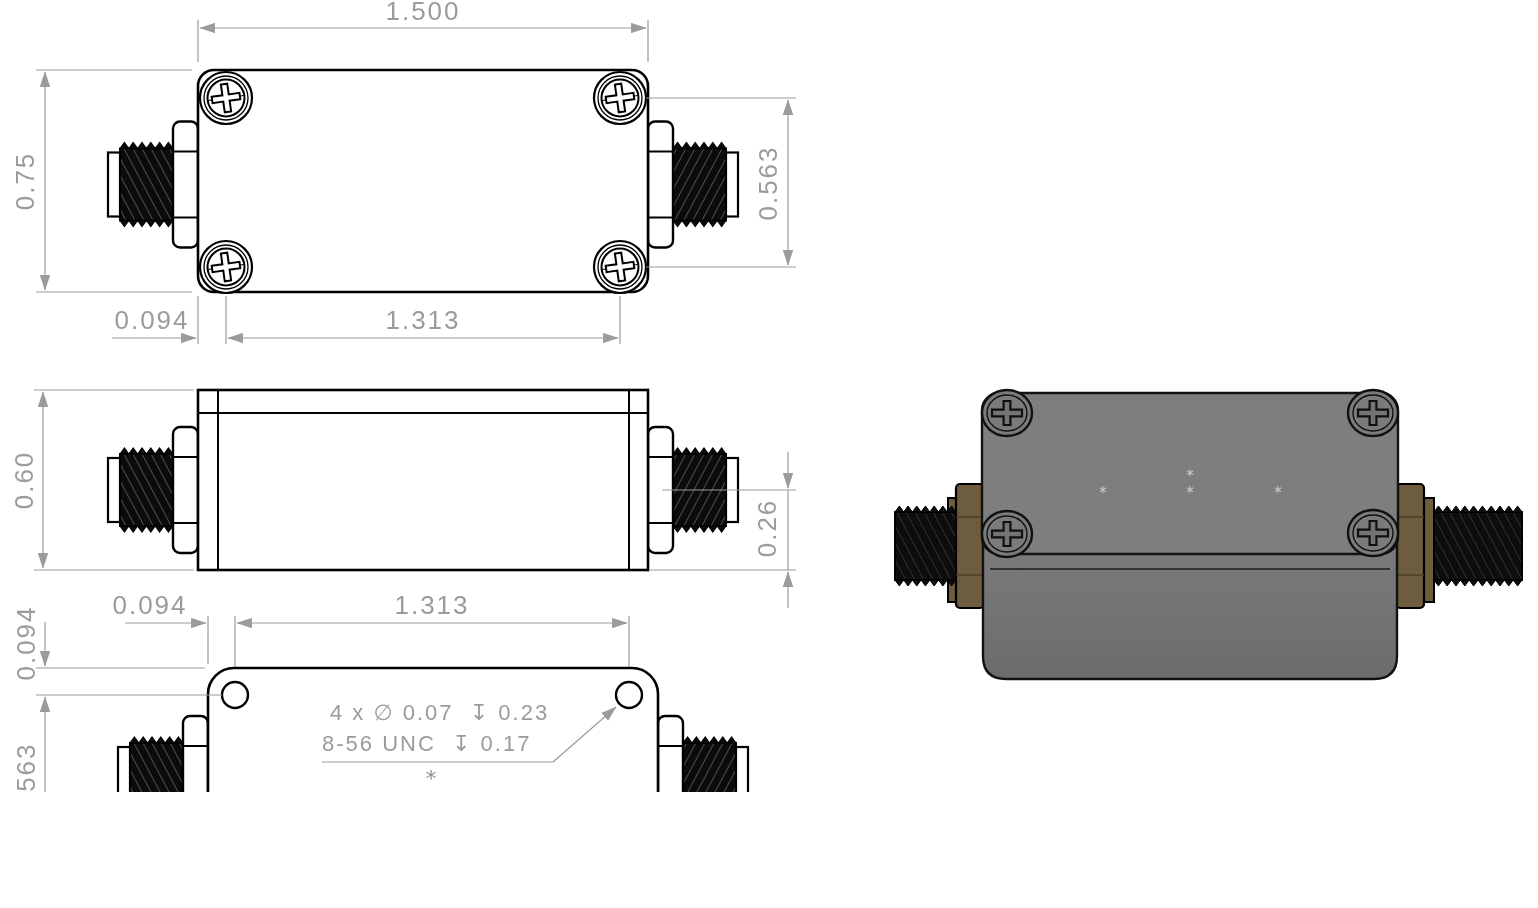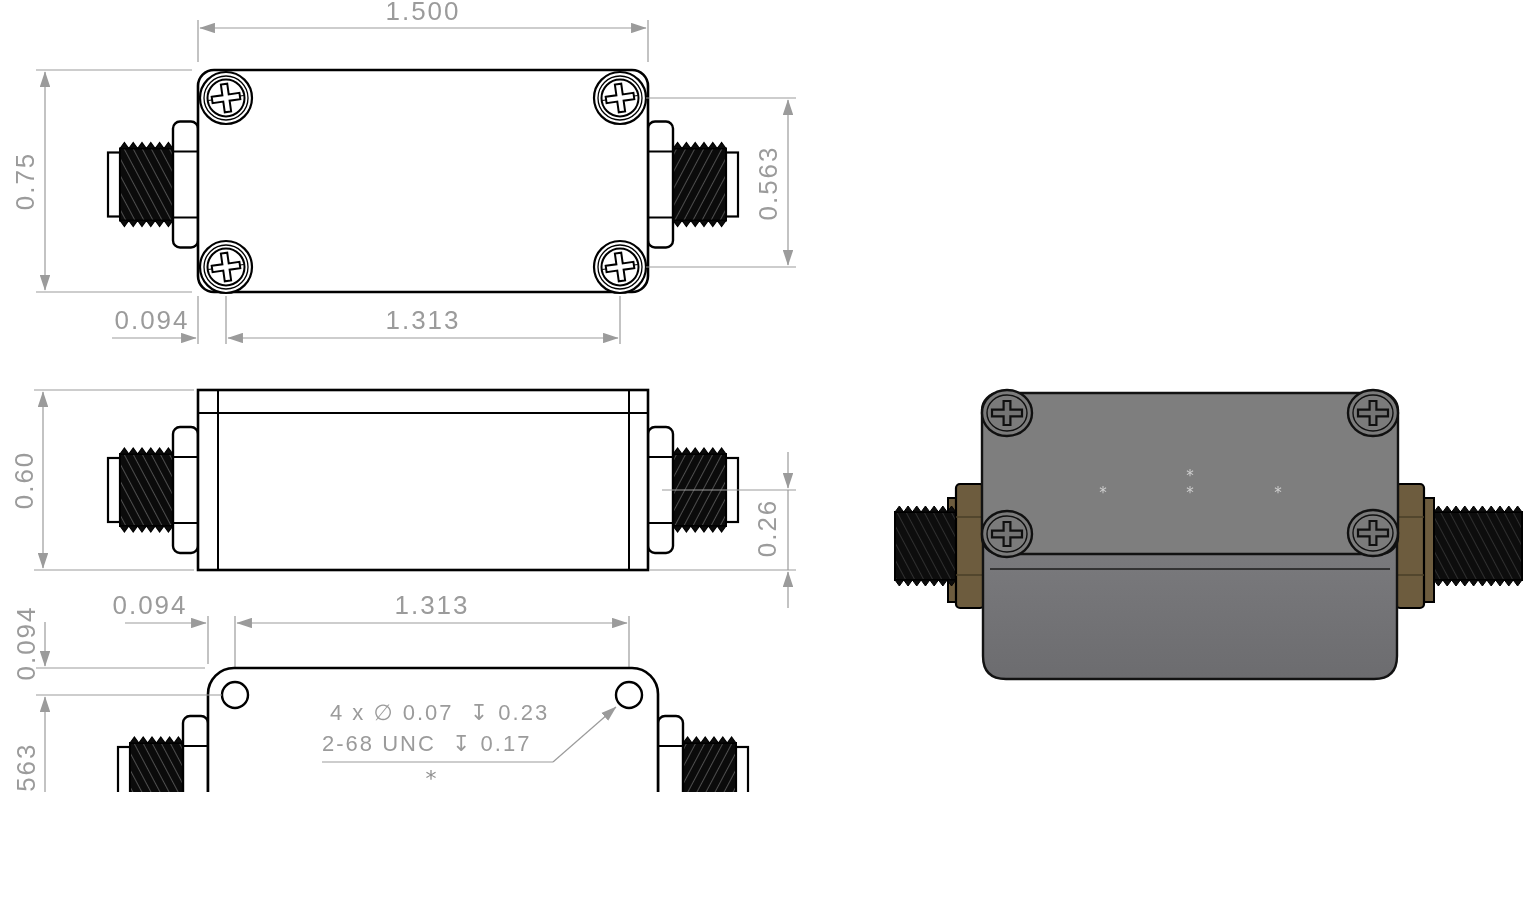--- a/index.html
+++ b/index.html
@@ -198,21 +198,21 @@
 
 <span class="dim vert" style="left:24px;top:480px">0.60</span>
 <span class="dim vert" style="left:767px;top:528px">0.26</span>
 
 <span class="dim" style="left:150px;top:618px">0.094</span>
 <span class="dim" style="left:432px;top:618px">1.313</span>
 <span class="dim vert" style="left:26px;top:643px">0.094</span>
 <span class="dim vert" style="left:26px;top:780px">0.563</span>
 
 <span class="callout" style="left:330px;top:702px">4 x ∅ 0.07  ↧ 0.23</span>
-<span class="callout" style="left:322px;top:733px">2-68 UNC  ↧ 0.17</span>
+<span class="callout" style="left:322px;top:733px">8-56 UNC  ↧ 0.17</span>
 <span class="mark paper" style="left:431px;top:779px">*</span>
 
 <span class="mark shine" style="left:1103px;top:493px">*</span>
 <span class="mark shine" style="left:1190px;top:476px">*</span>
 <span class="mark shine" style="left:1190px;top:493px">*</span>
 <span class="mark shine" style="left:1278px;top:493px">*</span>
 
 </div>
 
 </body></html>

